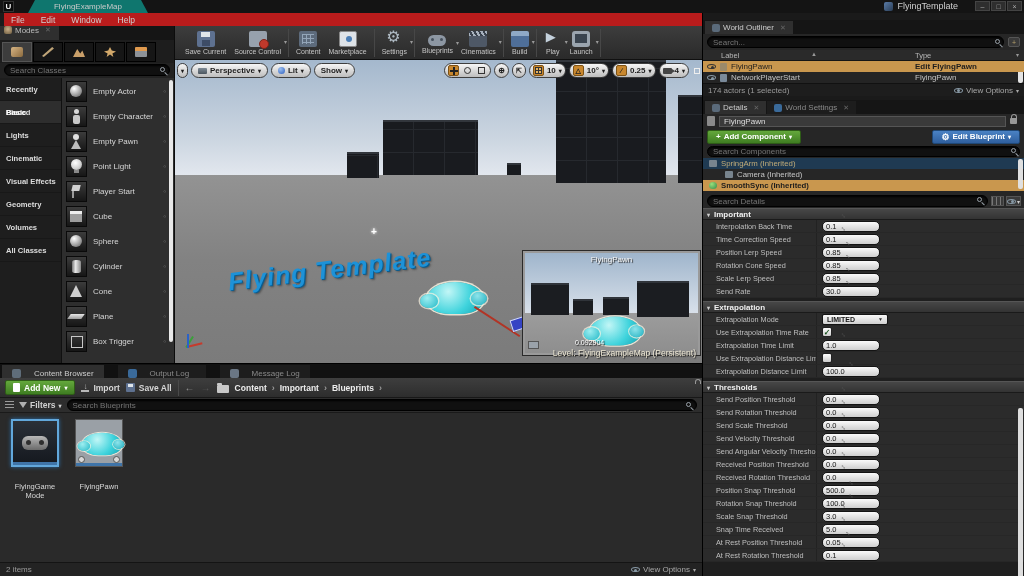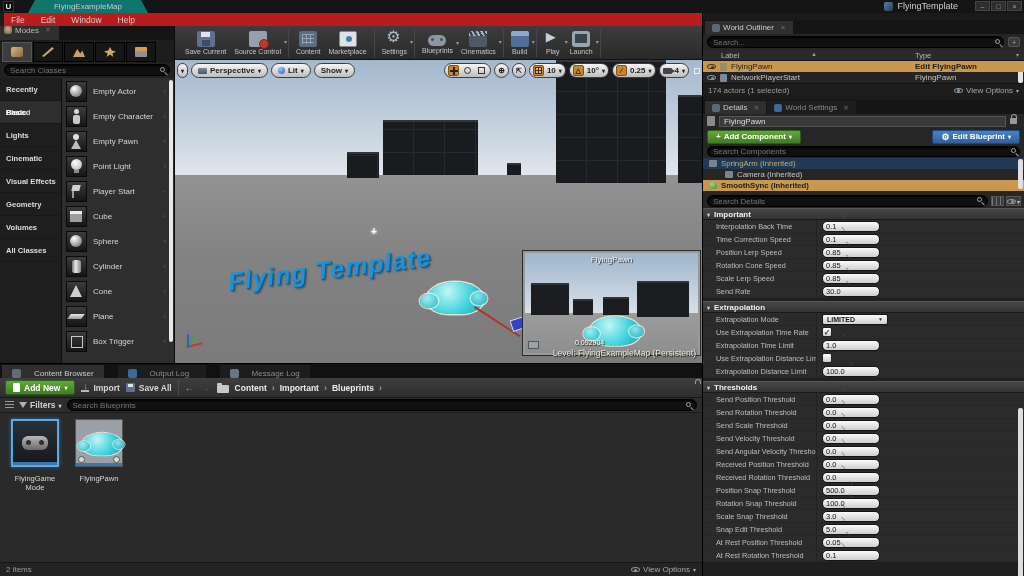--- a/index.html
+++ b/index.html
@@ -230,21 +230,21 @@
 .ath{position:relative;width:48px;height:48px;background:#9aa0a6;border:1px solid #555}
 .asset.sel .ath{border:2px solid #62a8dc;box-shadow:0 0 4px #2a6da8}
 .ath.gamemode{background:linear-gradient(#2a3038,#14181e);display:flex;align-items:center;justify-content:center}
 .gpad{width:26px;height:14px;background:linear-gradient(#b8b8b8,#6a6a6a);border-radius:6px;position:relative}
 .gpad::before{content:'';position:absolute;left:4px;top:4px;width:5px;height:5px;border-radius:50%;background:#2e2e2e}
 .gpad::after{content:'';position:absolute;right:4px;top:4px;width:5px;height:5px;border-radius:50%;background:#2e2e2e}
 .ath .shipblob{transform:scale(.7);margin:8px 0 0 -2px}
 .astrip{position:absolute;left:0;bottom:0;width:100%;height:3px;background:#3f74a8}
 .dot{position:absolute;bottom:3px;width:7px;height:7px;border-radius:50%;background:#d8d8d8;border:1px solid #555}
 .d1{left:2px}.d2{right:2px}
-.albl{margin-top:8px;color:#d8d8d8;font-size:7.5px;text-align:center;line-height:1.15}
+.albl{margin-top:16px;color:#d8d8d8;font-size:7.5px;text-align:center;line-height:1.15}
 .cbstatus{height:14px;background:#232323;border-top:1px solid #141414;display:flex;align-items:center;padding:0 6px;color:#9a9a9a;font-size:8px}
 </style>
 </head>
 <body>
 
 <div id="root">
 
   <div class="titlebar">
     <div class="uelogo">U</div>
     <div class="titletab">FlyingExampleMap</div>
@@ -926,21 +926,21 @@
           <div class="drow">
             <div class="dlab">Scale Snap Threshold</div>
             <div class="dvalc">
               <div class="vbox">
                 <span>3.0</span>
                 <span class="vsp">↔</span>
               </div>
             </div>
           </div>
           <div class="drow">
-            <div class="dlab">Snap Edit Threshold</div>
+            <div class="dlab">Snap Time Received</div>
             <div class="dvalc">
               <div class="vbox">
                 <span>5.0</span>
                 <span class="vsp">↔</span>
               </div>
             </div>
           </div>
           <div class="drow">
             <div class="dlab">At Rest Position Threshold</div>
             <div class="dvalc">

